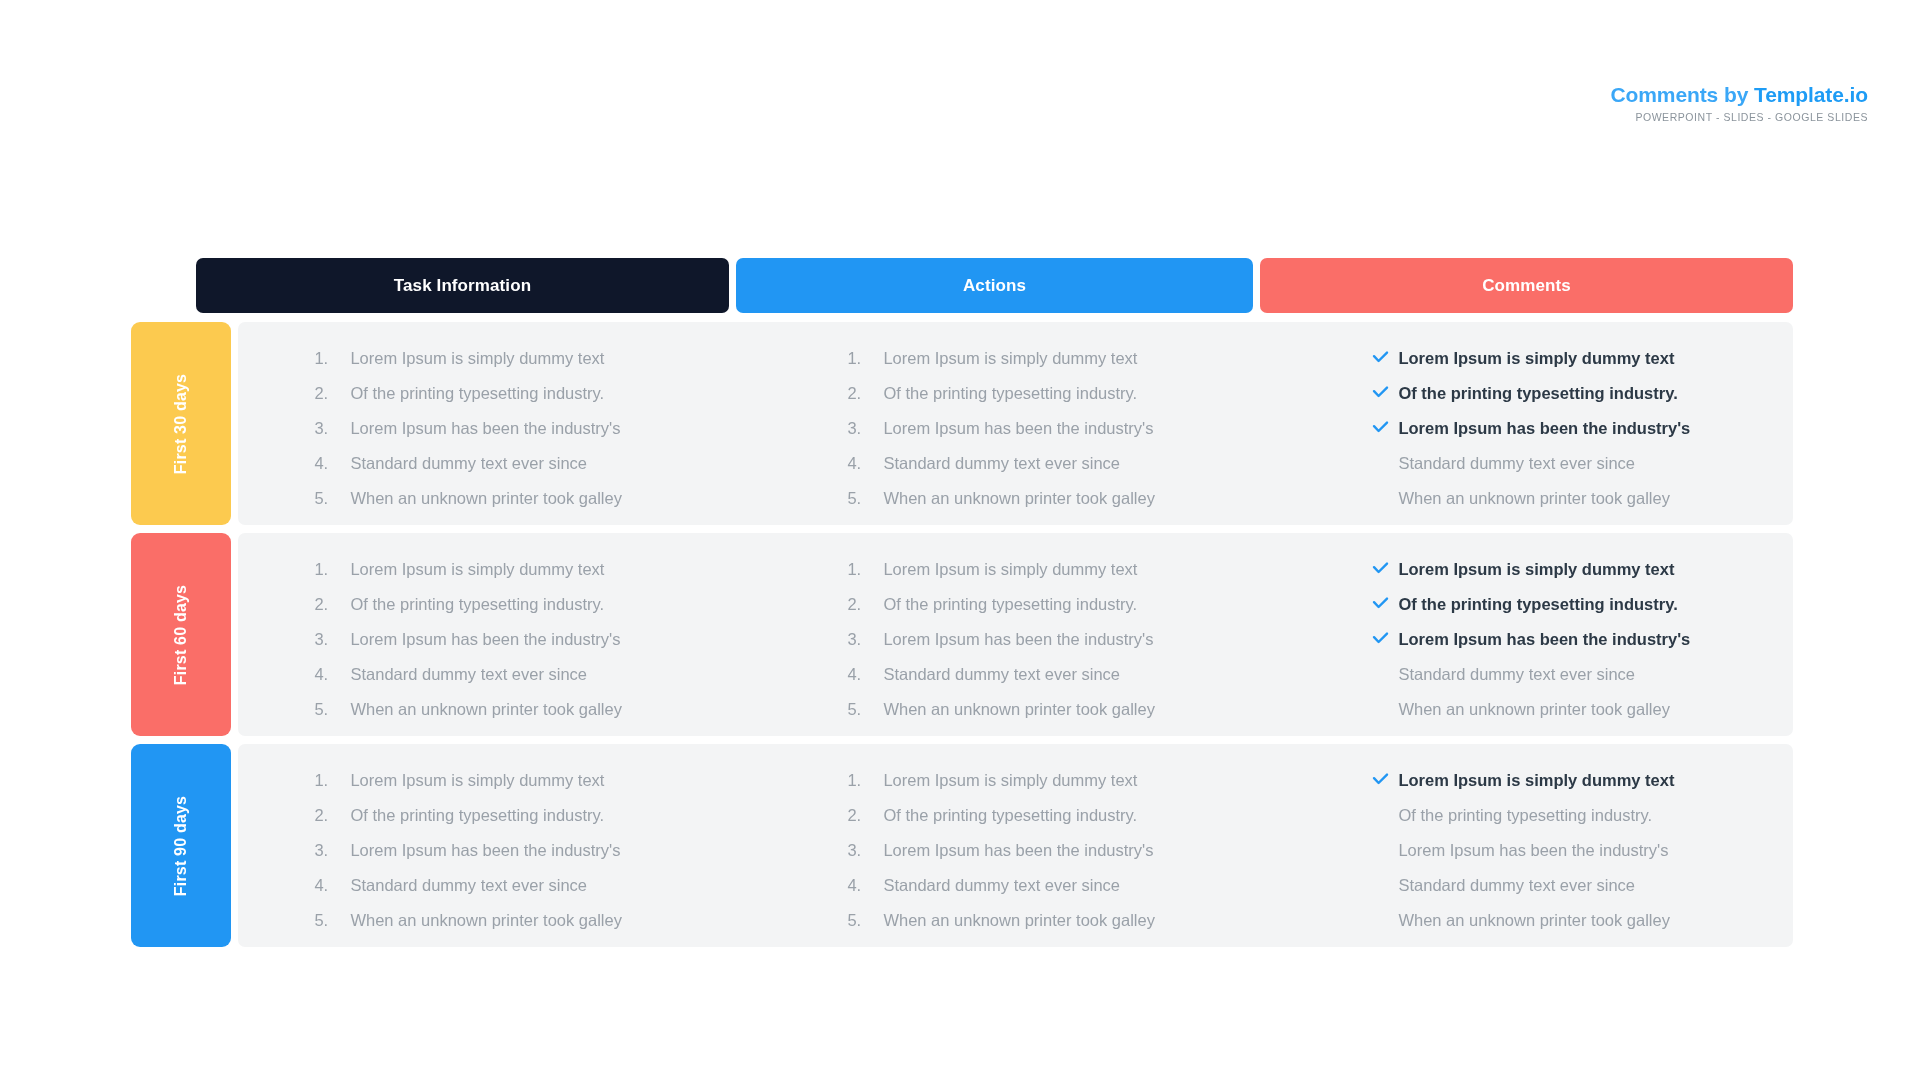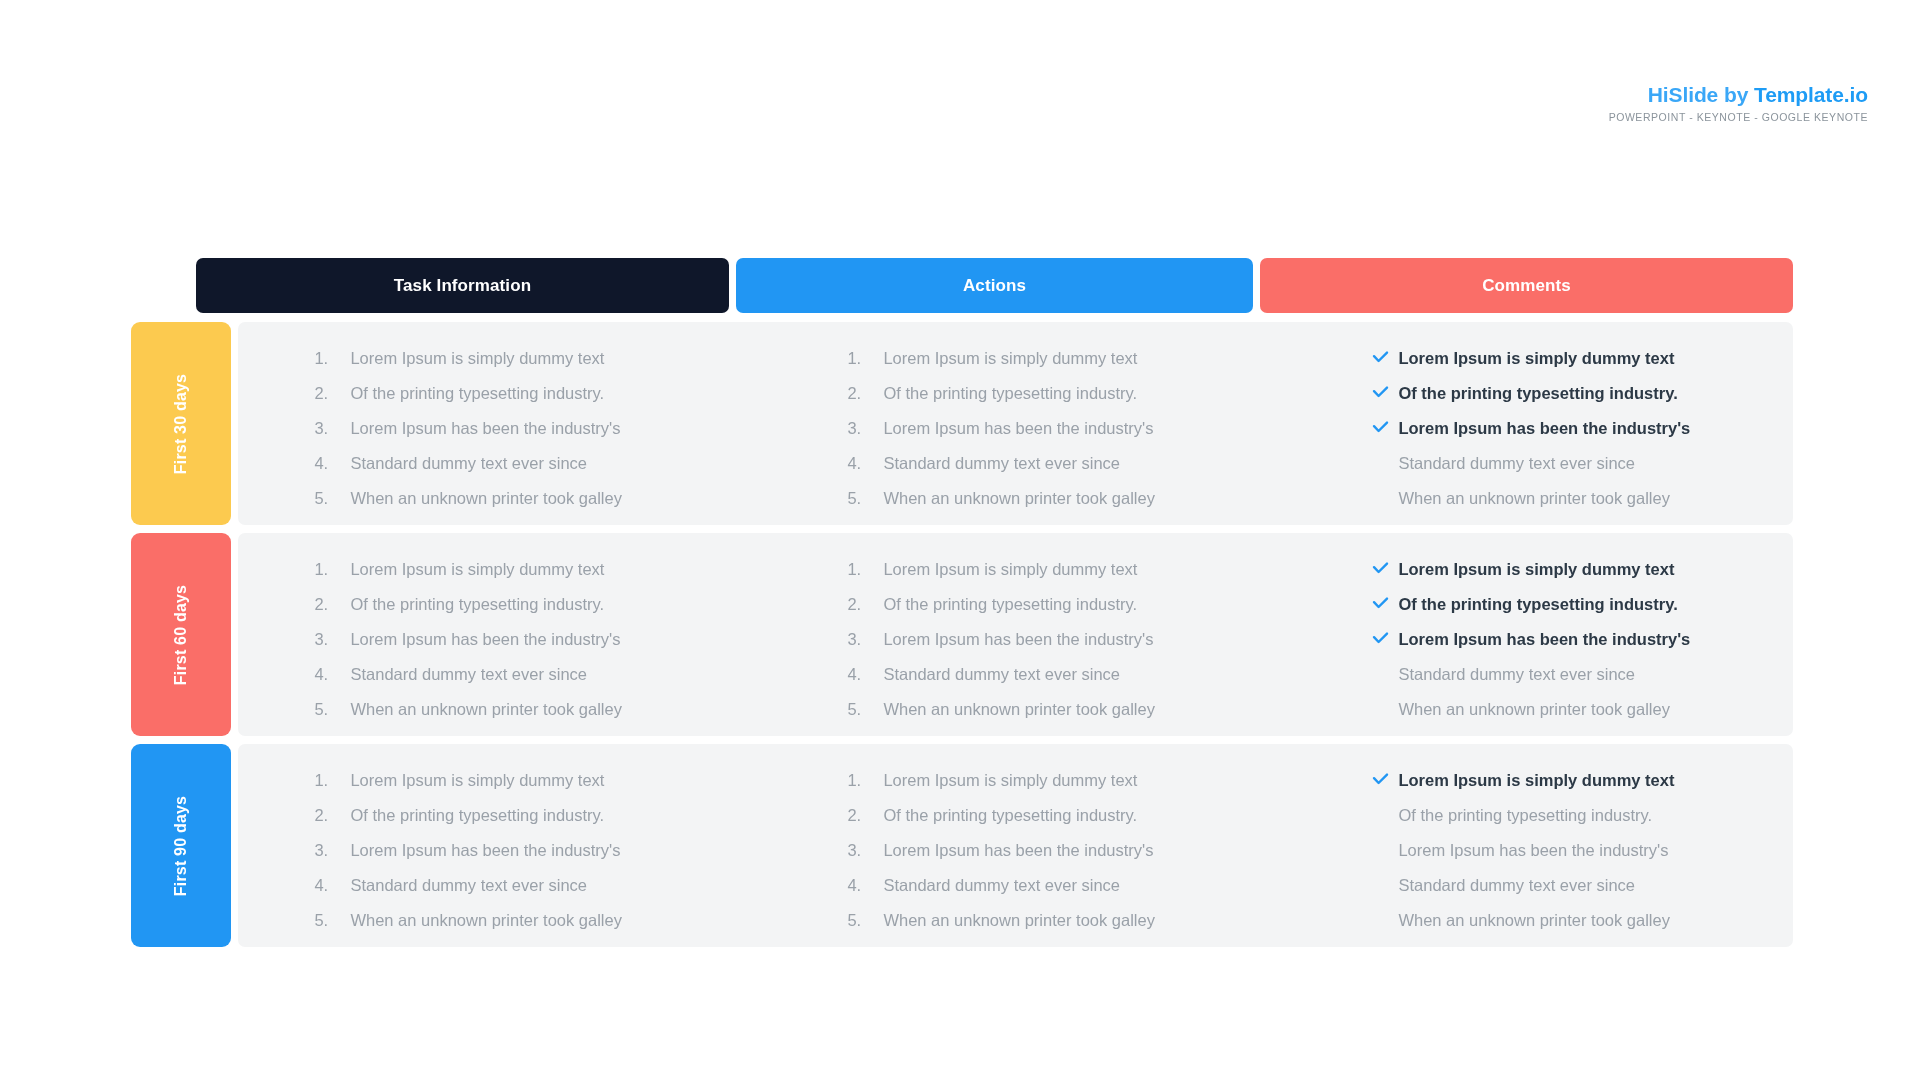--- a/index.html
+++ b/index.html
@@ -180,23 +180,23 @@
     top: -1px;
   }
 </style>
 </head>
 <body>
 
 <div class="slide">
 
   <div class="brand">
     <div class="brand-line1">
-      <span class="brand-light">HiSlide by </span><span class="brand-strong">Template.io</span>
+      <span class="brand-light">Comments by </span><span class="brand-strong">Template.io</span>
     </div>
-    <div class="brand-line2">POWERPOINT - KEYNOTE - GOOGLE KEYNOTE</div>
+    <div class="brand-line2">POWERPOINT - SLIDES - GOOGLE SLIDES</div>
   </div>
 
 
   <div class="table-wrap">
 
     <div class="header-row">
       <div class="col-head c0" style="background: #0f172a;">
         <span>Task Information</span>
       </div>
       <div class="col-head c2" style="background: rgb(33, 150, 243);">

